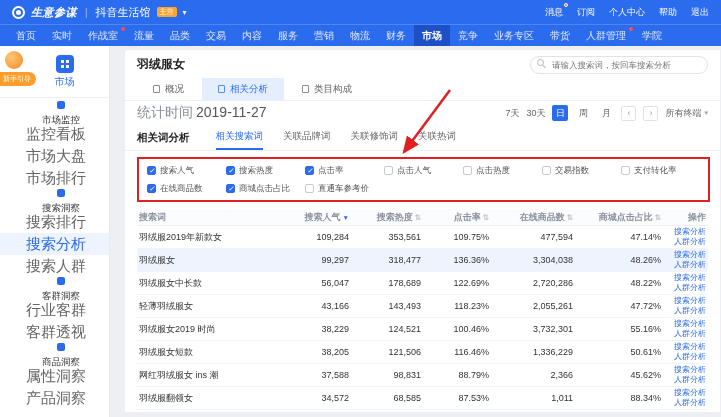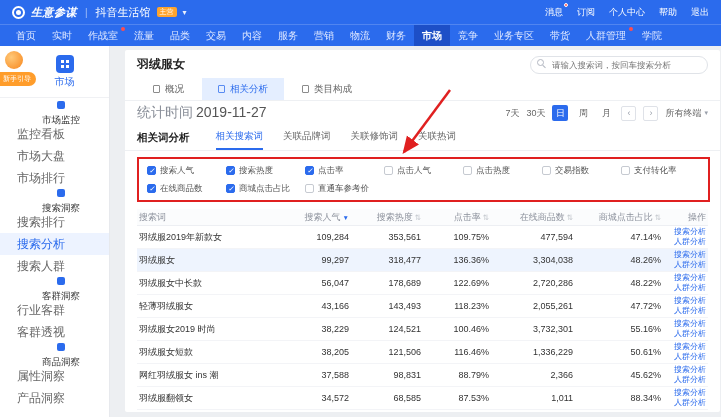--- a/index.html
+++ b/index.html
@@ -32,21 +32,21 @@
   .sidebar { width:110px; flex:none; background:#fff; border-right:1px solid #e7e9ed; position:relative; overflow:hidden; }
   .module { height:52px; border-bottom:1px solid #f0f1f4; position:relative; display:flex; flex-direction:column; align-items:center; justify-content:center; gap:2px; padding-left:20px; }
   .shop-avatar { position:absolute; left:5px; top:5px; width:18px; height:18px; border-radius:50%; background:radial-gradient(circle at 35% 35%, #ffc878, #f7861c); cursor:pointer; }
   .module-icon { width:18px; height:18px; border-radius:4px; background:#2b6bed; display:flex; align-items:center; justify-content:center; cursor:pointer; }
   .module-icon i { width:3px; height:3px; background:#fff; box-shadow:5px 0 #fff, 0 5px #fff, 5px 5px #fff; margin:-5px 0 0 -5px; }
   .module-label { font-size:10px; color:#2b6bed; cursor:pointer; }
   .ribbon { position:absolute; left:0; top:26px; background:#ff9d2b; color:#fff; font-size:7px; padding:2px 5px 2px 3px; border-radius:0 8px 8px 0; cursor:pointer; z-index:3; }
   .menu { padding-top:3px; }
   .group-header { display:flex; align-items:center; gap:5px; height:22px; padding-left:13px; font-size:9.5px; color:#333; cursor:pointer;flex-direction:column; }
   .group-icon { width:8px; height:8px; border-radius:2px; background:#2b6bed; flex:none; }
-  .menu-item { display:flex; align-items:center; height:22px; padding-left:17px; font-size:12px; color:#666; text-decoration:none; cursor:pointer; }
+  .menu-item { display:flex; align-items:center; height:22px; padding-left:26px; font-size:15px; color:#666; text-decoration:none; cursor:pointer; }
   .menu-item.active { color:#2b6bed; background:#edf3ff; }
 
   
   .content { flex:1; margin:4px 5px 5px 15px; background:#fff; border-radius:2px; display:flex; flex-direction:column; position:relative; }
   .card-head { height:28px; display:flex; align-items:center; justify-content:space-between; padding:0 12px; }
   .page-title { font-size:12px; font-weight:bold; color:#222; }
   .search-wrap { position:relative; }
   .search-input { width:178px; height:18px; border:1px solid #e0e3e8; border-radius:10px; font-size:8.5px; padding:0 8px 0 21px; color:#555; outline:none; font-family:"Liberation Sans",sans-serif; }
   .search-icon { position:absolute; left:7px; top:5px; width:9px; height:9px; }
   .search-icon::before { content:""; position:absolute; width:5px; height:5px; border:1px solid #b3b8c2; border-radius:50%; left:0; top:0; }
@@ -77,21 +77,21 @@
   .filter-box { margin:6px 10px 0 12px; border:2px solid #e02020; padding:5px 8px; display:flex; flex-direction:column; gap:5px; }
   .check-row { display:flex; align-items:center; height:13px; }
   .check-item { display:flex; align-items:center; gap:4px; width:79px; cursor:pointer; }
   .cb { width:9px; height:9px; border:1px solid #c6cad1; border-radius:2px; background:#fff; flex:none; position:relative; }
   .cb.checked { background:#2b6bed; border-color:#2b6bed; }
   .cb.checked::after { content:"\2713"; color:#fff; font-size:7px; position:absolute; left:1px; top:-0.5px; }
   .check-item span.lbl { font-size:8.5px; color:#555; white-space:nowrap; }
 
   .tbl { margin:7px 12px 0 12px; font-size:9px; }
   .tr { display:flex; align-items:center; height:23px; border-bottom:1px solid #f3f4f7; color:#333; }
-  .tr.thead { height:17px; color:#8c919c; border-bottom:1px solid #edeff3; background:#fbfcfd; cursor:default; }
+  .tr.thead { height:17px; color:#8c919c; border-bottom:1px solid #edeff3; background:#fbfcfd; cursor:default;font-weight:bold; }
   .tr.hl { background:#eef4fe; }
   .td { white-space:nowrap; overflow:hidden; }
   .c-kw { width:140px; text-align:left; padding-left:2px; }
   .c-n1 { width:72px; text-align:right; }
   .c-n2 { width:72px; text-align:right; }
   .c-n3 { width:68px; text-align:right; }
   .c-n4 { width:84px; text-align:right; }
   .c-n5 { width:88px; text-align:right; }
   .c-op { flex:1; text-align:right; padding-right:2px; }
   .sort-desc { color:#2b6bed; font-size:6.5px; margin-left:2px; }

